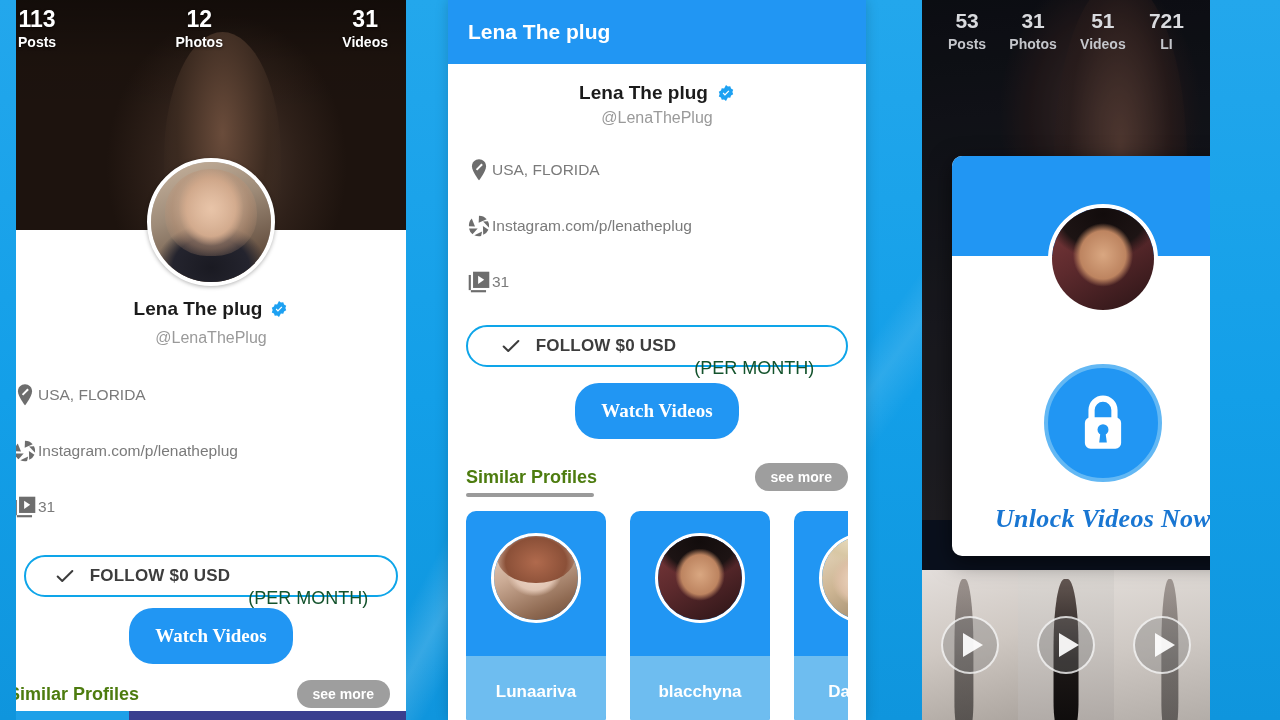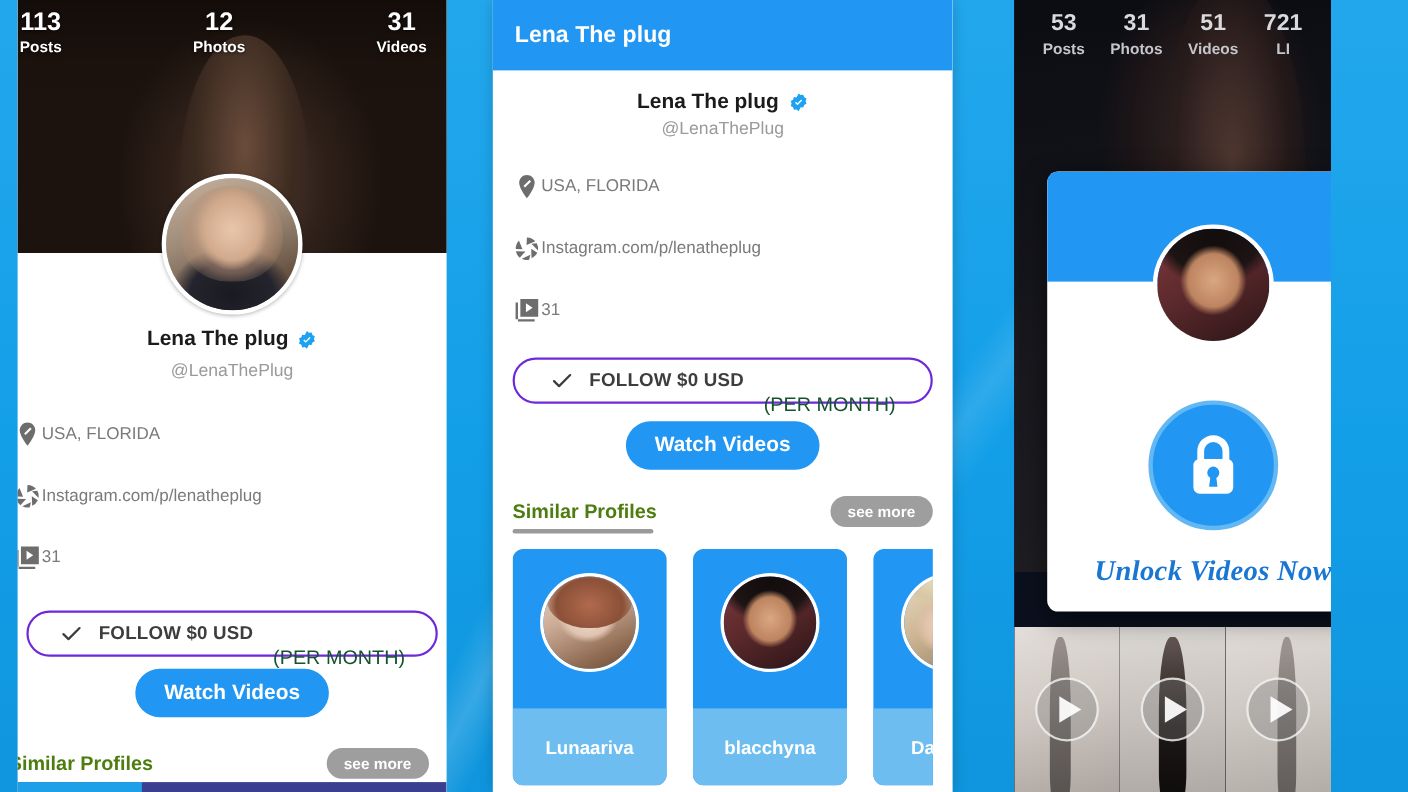--- a/index.html
+++ b/index.html
@@ -105,32 +105,32 @@
     display: flex; align-items: center; gap: 0;
   }
   .info-ico { width: 26px; height: 26px; flex: 0 0 26px; color: #6d6d6d; }
   .info-ico svg { display: block; width: 26px; height: 26px; }
   .info-txt { font-size: 15.5px; color: #7a7a7a; }
   .l-info { position: absolute; left: 0; top: 382px; width: 100%; padding: 0 0 0 2px; }
   .l-info .info-row { margin-bottom: 30px; padding-left: 2px; }
 
   .follow-btn {
     display: flex; align-items: center; justify-content: center; gap: 14px;
-    border: 2px solid #6d28d9; border-radius: 28px;
+    border: 2px solid #0ea5e9; border-radius: 28px;
     height: 42px;
   }
   .follow-main { font-size: 17px; font-weight: bold; color: #3d3d3d; letter-spacing: .2px; }
   .follow-sub { font-size: 18px; color: #14532d; margin-left: 4px; margin-top: 44px; }
   .check { width: 22px; height: 22px; color: #3d3d3d; }
   .check svg { display:block; width:22px; height:22px; }
   .watch-btn {
     background: #2196f3; color: #fff; border: none;
-    border-radius: 24px; height: 44px;
+    border-radius: 24px; height: 56px;
     font-size: 19px; font-weight: bold;
-    font-family: Liberation Sans, sans-serif;
+    font-family: Liberation Serif, serif;
     padding: 0 26px; cursor: pointer;
   }
   .l-follow { position: absolute; left: 8px; top: 555px; width: 374px; }
   .l-watch { position: absolute; left: 0; top: 608px; width: 100%; text-align: center; }
   .sim-head {
     display: flex; align-items: center; justify-content: space-between;
   }
   .sim-title { font-size: 18px; font-weight: bold; color: #4d7c0f; }
   .see-more {
     background: #9e9e9e; color: #fff; border: none;

